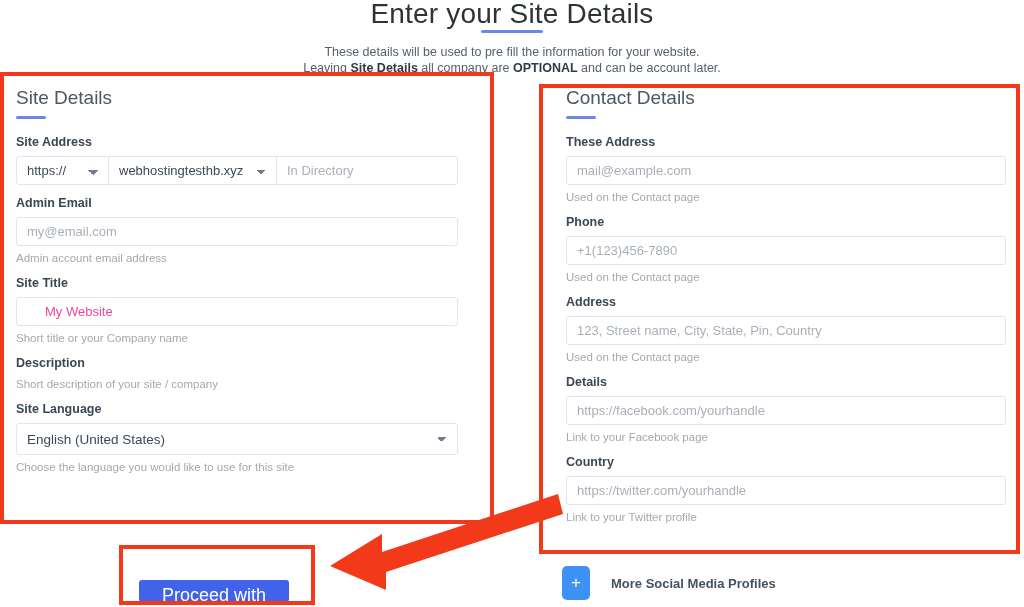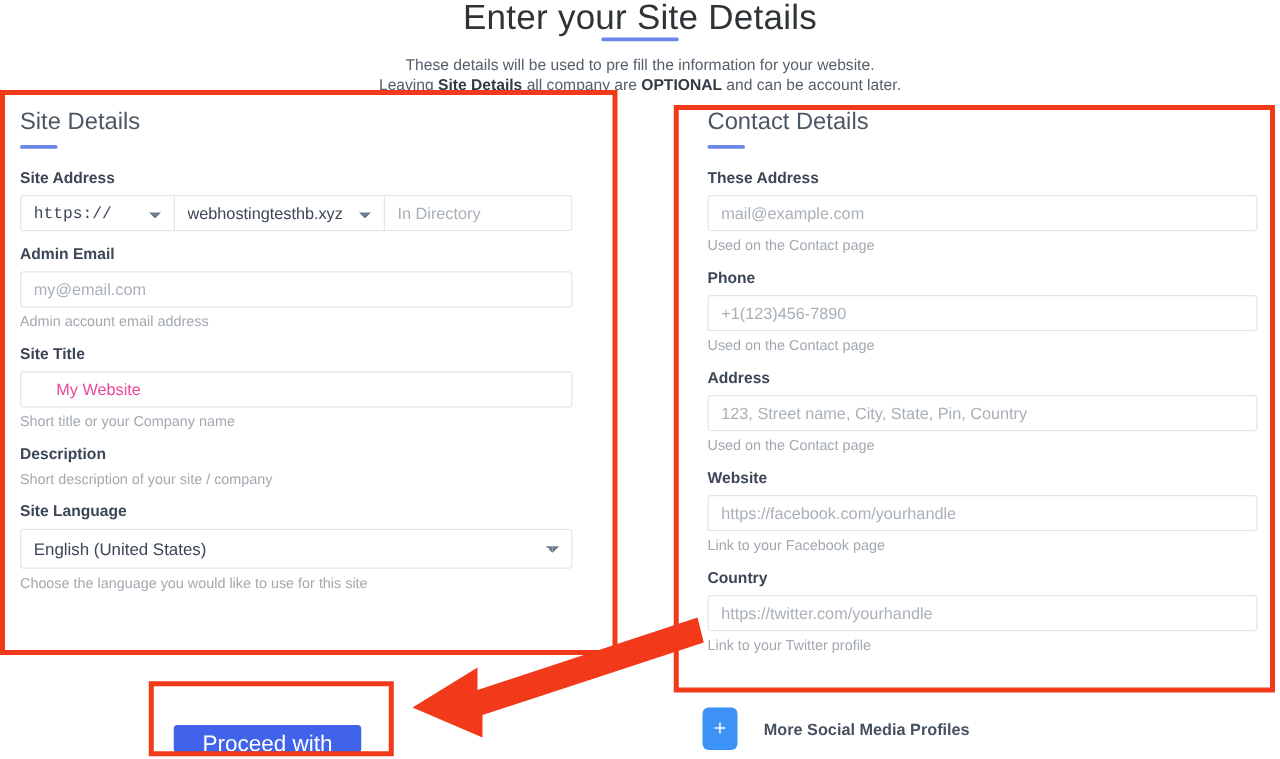--- a/index.html
+++ b/index.html
@@ -103,21 +103,21 @@
     background-position:
       calc(100% - 15px) 13px,
       calc(100% - 10px) 13px;
     background-size: 5px 5px, 5px 5px;
     background-repeat: no-repeat;
     padding-right: 26px;
   }
 
   
   .addr-row { display: flex; }
-  .addr-row .c1 { width: 124px; border-radius: 3px 0 0 3px; font-family: Liberation Mono, monospace; }
+  .addr-row .c1 { width: 93px; border-radius: 3px 0 0 3px; }
   .addr-row .c2 { width: 168px; border-radius: 0; border-left: none; }
   .addr-row .c3 { flex: 1; border-radius: 0 3px 3px 0; border-left: none; }
 
   .lang-select { height: 32px; font-size: 13.5px; }
 
   
   .proceed-btn {
     position: absolute;
     left: 139px; top: 560px;
     width: 150px; height: 22px;
@@ -246,21 +246,21 @@
       <div class="help-text">Used on the Contact page</div>
     </div>
 
     <div class="field">
       <div class="field-label">Address</div>
       <input class="control" type="text" placeholder="123, Street name, City, State, Pin, Country" style="">
       <div class="help-text">Used on the Contact page</div>
     </div>
 
     <div class="field">
-      <div class="field-label">Website</div>
+      <div class="field-label">Details</div>
       <input class="control" type="text" placeholder="https://facebook.com/yourhandle" style="">
       <div class="help-text">Link to your Facebook page</div>
     </div>
 
     <div class="field">
       <div class="field-label">Country</div>
       <input class="control" type="text" placeholder="https://twitter.com/yourhandle" style="">
       <div class="help-text">Link to your Twitter profile</div>
     </div>
   </div>

